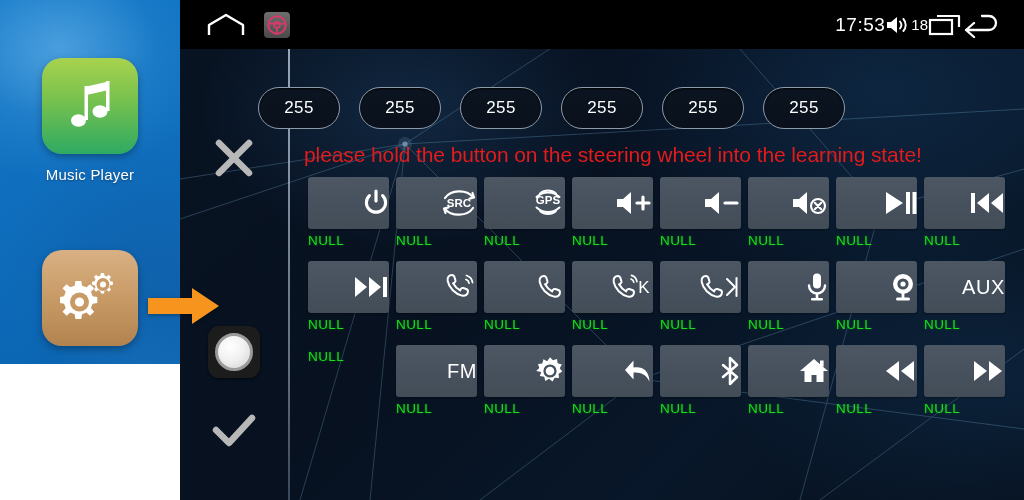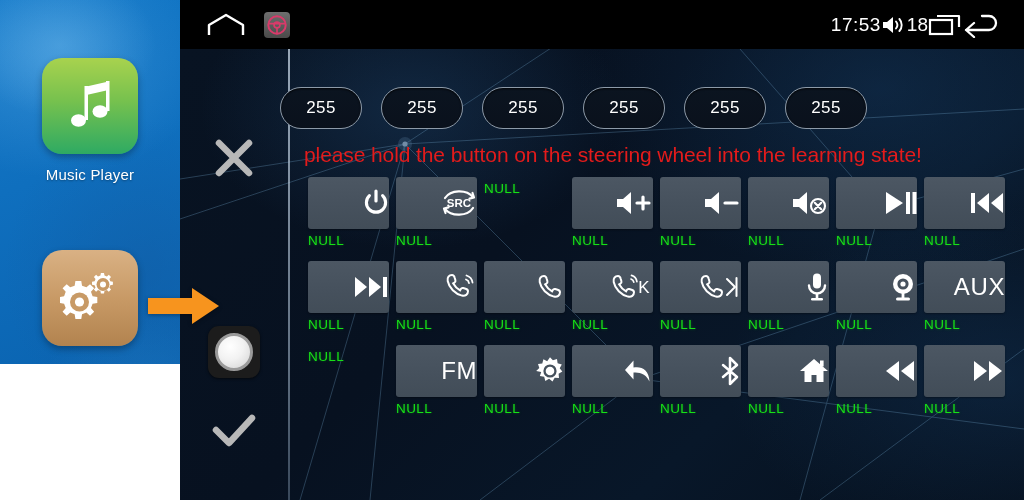--- a/index.html
+++ b/index.html
@@ -49,21 +49,21 @@
   .app-area{
     position:absolute;left:180px;top:0;width:844px;height:500px;
     background:#050b14;overflow:hidden;
   }
   .statusbar{
     position:absolute;left:0;top:0;width:844px;height:49px;background:#000000;z-index:30;
   }
   .sb-left{position:absolute;left:0;top:0;height:49px;display:flex;align-items:center;gap:18px;padding-left:26px;}
   .sb-right{position:absolute;right:22px;top:0;height:49px;display:flex;align-items:center;gap:0;}
   .sb-time{color:#ffffff;font-size:19px;letter-spacing:.5px;}
-  .sb-vol{color:#ffffff;font-size:19px;}
+  .sb-vol{color:#ffffff;font-size:15px;}
   .wheel-app{
     width:26px;height:26px;border-radius:4px;
     background:linear-gradient(180deg,#6e6e6e,#4a4a4a);
     display:flex;align-items:center;justify-content:center;
   }
 
   .content{
     position:absolute;left:0;top:49px;width:844px;height:451px;
     background:
       radial-gradient(circle 3px at 222px 45px, rgba(190,230,255,.95), rgba(190,230,255,0) 100%),
@@ -93,21 +93,21 @@
   }
   .circ-inner{
     width:38px;height:38px;border-radius:50%;
     background:radial-gradient(circle at 38% 33%, #ffffff 0%, #f2f2f2 45%, #d2d2d2 100%);
     border:3px solid #9a9a9a;box-sizing:border-box;
   }
 
   
   .pills{
     position:absolute;left:0;top:38px;width:844px;height:42px;z-index:6;
-    display:flex;justify-content:flex-start;gap:19px;padding-left:100px;box-sizing:border-box;
+    display:flex;justify-content:flex-start;gap:19px;padding-left:78px;box-sizing:border-box;
   }
   .pill{
     width:80px;height:40px;border-radius:21px;
     background:linear-gradient(180deg,#0b1420 0%,#0a111c 100%);
     border:1.5px solid #8d9aa8;
     display:flex;align-items:center;justify-content:center;
     color:#ffffff;font-size:17px;letter-spacing:.4px;
     box-shadow:inset 0 1px 2px rgba(0,0,0,.8);
   }
 
@@ -120,21 +120,21 @@
   
   .grid{position:absolute;left:128px;top:128px;width:706px;z-index:6;}
   .grid-row{display:flex;gap:7px;margin-bottom:13px;}
   .cell{width:81px;}
   .tile{
     width:81px;height:52px;border-radius:3px;
     background:linear-gradient(180deg,#4c5763 0%,#46515d 55%,#424d58 100%);
     display:flex;align-items:center;justify-content:flex-end;
     cursor:pointer;box-shadow:0 1px 2px rgba(0,0,0,.35);
   }
-  .tile-text{color:#ffffff;font-size:24px;letter-spacing:.6px;}
+  .tile-text{color:#ffffff;font-size:20px;letter-spacing:.6px;}
   .cell-label{
     text-align:left;color:#17e017;font-size:13.5px;margin-top:4px;letter-spacing:.4px;
     text-shadow:0 0 3px rgba(20,220,20,.35);
   }
   svg{display:block;}
 </style>
 </head>
 <body>
 
 <div class="screen">
@@ -302,20 +302,31 @@
                   <path d="M32 20 A16 12 0 0 1 4 21" fill="none" stroke="#fff" stroke-width="2.2" stroke-linecap="round"></path>
                   <path d="M4.5 25 L3 20.5 L7.5 19.4" fill="none" stroke="#fff" stroke-width="2.2" stroke-linecap="round" stroke-linejoin="round"></path>
                   <text x="18" y="19" font-family="Liberation Sans, sans-serif" font-size="11.5" font-weight="bold" fill="#fff" text-anchor="middle">SRC</text>
                 </svg>
               </span>
             </div>
             <div class="cell-label">NULL</div>
           </div>
 
           <div class="cell">
+            <div class="tile">
+              <span>
+                <svg width="34" height="30" viewBox="0 0 34 30" aria-hidden="true">
+                  <text x="17" y="16" font-family="Liberation Sans, sans-serif" font-size="11.5" font-weight="bold" fill="#fff" text-anchor="middle">GPS</text>
+                  <path d="M9 5.5 A12 12 0 0 1 25 5.5" fill="none" stroke="#fff" stroke-width="1.9" stroke-linecap="round"></path>
+                  <path d="M5.5 9 A17 17 0 0 1 28.5 9" fill="none" stroke="#fff" stroke-width="1.9" stroke-linecap="round"></path>
+                  <path d="M9 23 A12 12 0 0 0 25 23" fill="none" stroke="#fff" stroke-width="1.9" stroke-linecap="round"></path>
+                  <path d="M5.5 19.5 A17 17 0 0 0 28.5 19.5" fill="none" stroke="#fff" stroke-width="1.9" stroke-linecap="round"></path>
+                </svg>
+              </span>
+            </div>
             <div class="cell-label">NULL</div>
           </div>
 
           <div class="cell">
             <div class="tile">
               <span>
                 <svg width="38" height="26" viewBox="0 0 38 26" aria-hidden="true">
                   <path d="M2 9 H8 L16 2 V24 L8 17 H2 Z" fill="#fff"></path>
                   <path d="M22 13 H34 M28 7 V19" stroke="#fff" stroke-width="3.2" stroke-linecap="round"></path>
                 </svg>

